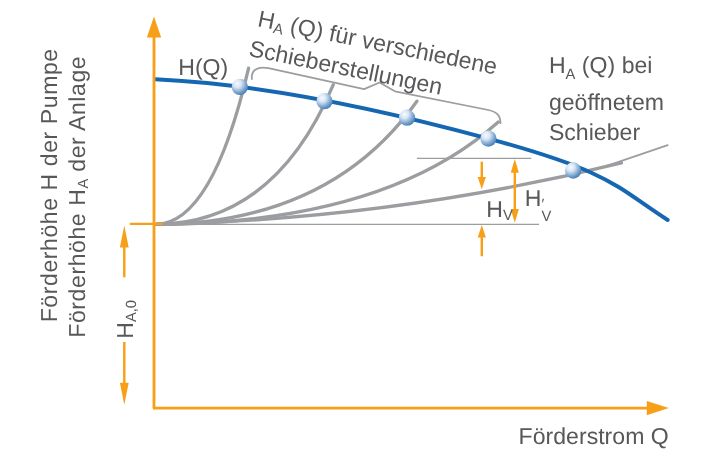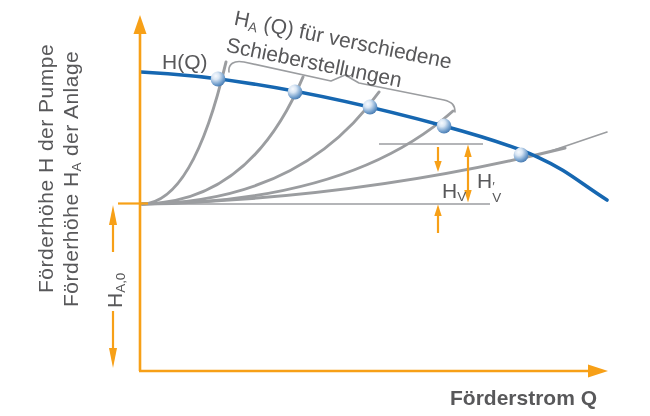--- a/index.html
+++ b/index.html
@@ -13,21 +13,21 @@
     position:relative;width:650px;height:416px;background:#ffffff;overflow:hidden;
     font-family:"Liberation Sans",sans-serif;color:var(--text-gray,#58585A);
   }
   .fig svg{position:absolute;left:0;top:0;}
   .lbl{position:absolute;white-space:nowrap;font-size:21px;line-height:1.15;color:var(--text-gray,#58585A);}
   .rot{transform:rotate(-90deg);transform-origin:0 0;letter-spacing:.5px;}
   .tilt{transform:rotate(11.5deg);transform-origin:0 0;}
   .sb{font-size:64%;vertical-align:-20%;letter-spacing:0;}
   .stk{display:inline-flex;flex-direction:column;align-items:flex-start;line-height:.8;font-size:64%;vertical-align:-31%;}
   .rlines div{line-height:27px;}
-  .xl{width:158px;font-weight:bold;}
+  .xl{width:158px;text-align:right;}
   
   .axis{stroke:var(--axis-orange,#F7A017);stroke-width:2.6;fill:none;}
   .ah{fill:var(--axis-orange,#F7A017);stroke:none;}
   .dim{stroke:var(--axis-orange,#F7A017);stroke-width:2.2;fill:none;}
   .cgray{stroke:var(--system-curve-gray,#9B9DA0);stroke-width:3;fill:none;stroke-linecap:round;}
   .cblue{stroke:var(--pump-curve-blue,#1667B1);stroke-width:3.6;fill:none;stroke-linecap:round;}
   .ref{stroke:var(--system-curve-gray,#9B9DA0);stroke-width:1.3;fill:none;}
   .thin{stroke:var(--system-curve-gray,#9B9DA0);stroke-width:1.6;fill:none;stroke-linejoin:round;stroke-linecap:round;}
 </style>
 </head>
@@ -118,20 +118,25 @@
     <span>H(Q)</span>
   </div>
 
   <div class="lbl tilt" style="left:237px;top:6px;">
     <span>H</span><span class="sb">A</span><span> (Q) für verschiedene</span>
   </div>
   <div class="lbl tilt" style="left:229px;top:33px;">
     <span>Schieberstellungen</span>
   </div>
 
+  <div class="lbl rlines" style="left:499px;top:46px;">
+    <div><span>H</span><span class="sb">A</span><span> (Q) bei</span></div>
+    <div>geöffnetem</div>
+    <div>Schieber</div>
+  </div>
 
   <div class="lbl" style="left:442px;top:179px;">
     <span>H</span><span class="sb">V</span>
   </div>
 
   <div class="lbl" style="left:477px;top:169px;">
     <span>H</span><span class="stk">
         <span>′</span>
         <span>V</span>
       </span>

